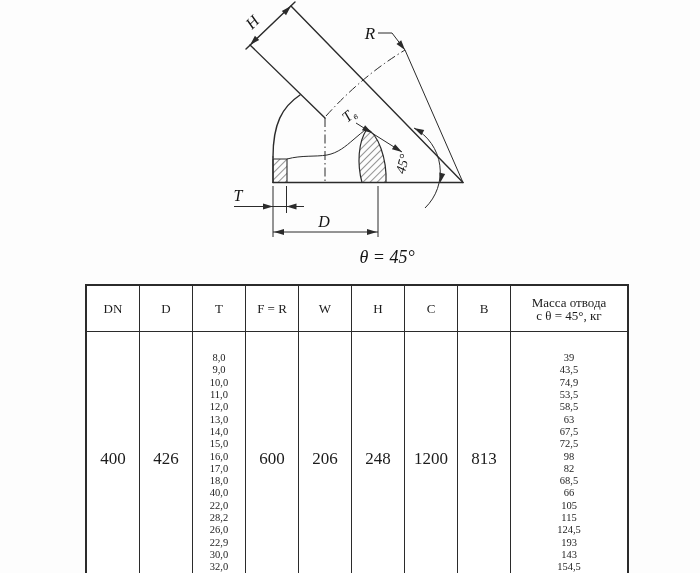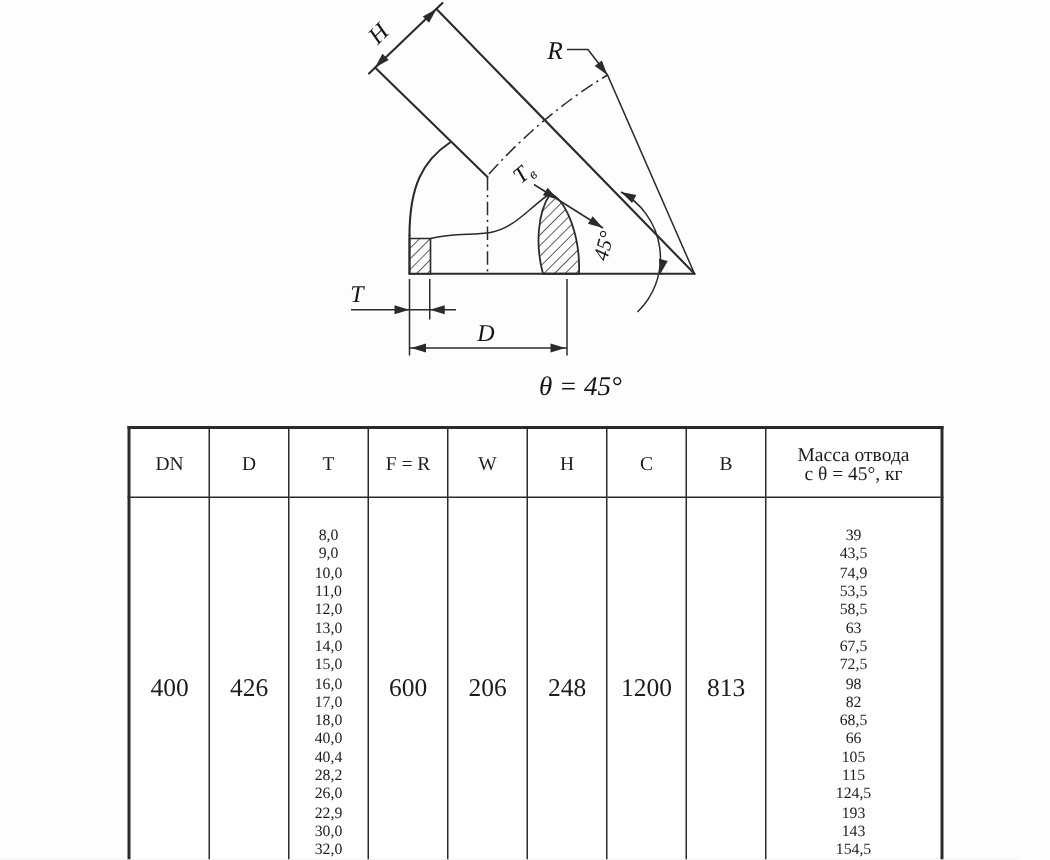--- a/index.html
+++ b/index.html
@@ -107,21 +107,21 @@
               <div>10,0</div>
               <div>11,0</div>
               <div>12,0</div>
               <div>13,0</div>
               <div>14,0</div>
               <div>15,0</div>
               <div>16,0</div>
               <div>17,0</div>
               <div>18,0</div>
               <div>40,0</div>
-              <div>40,4</div>
+              <div>22,0</div>
               <div>28,2</div>
               <div>26,0</div>
               <div>22,9</div>
               <div>30,0</div>
               <div>32,0</div>
               <div>62,7</div>
             </div>
       </td>
       <td class="val">600</td>
       <td class="val">206</td>

